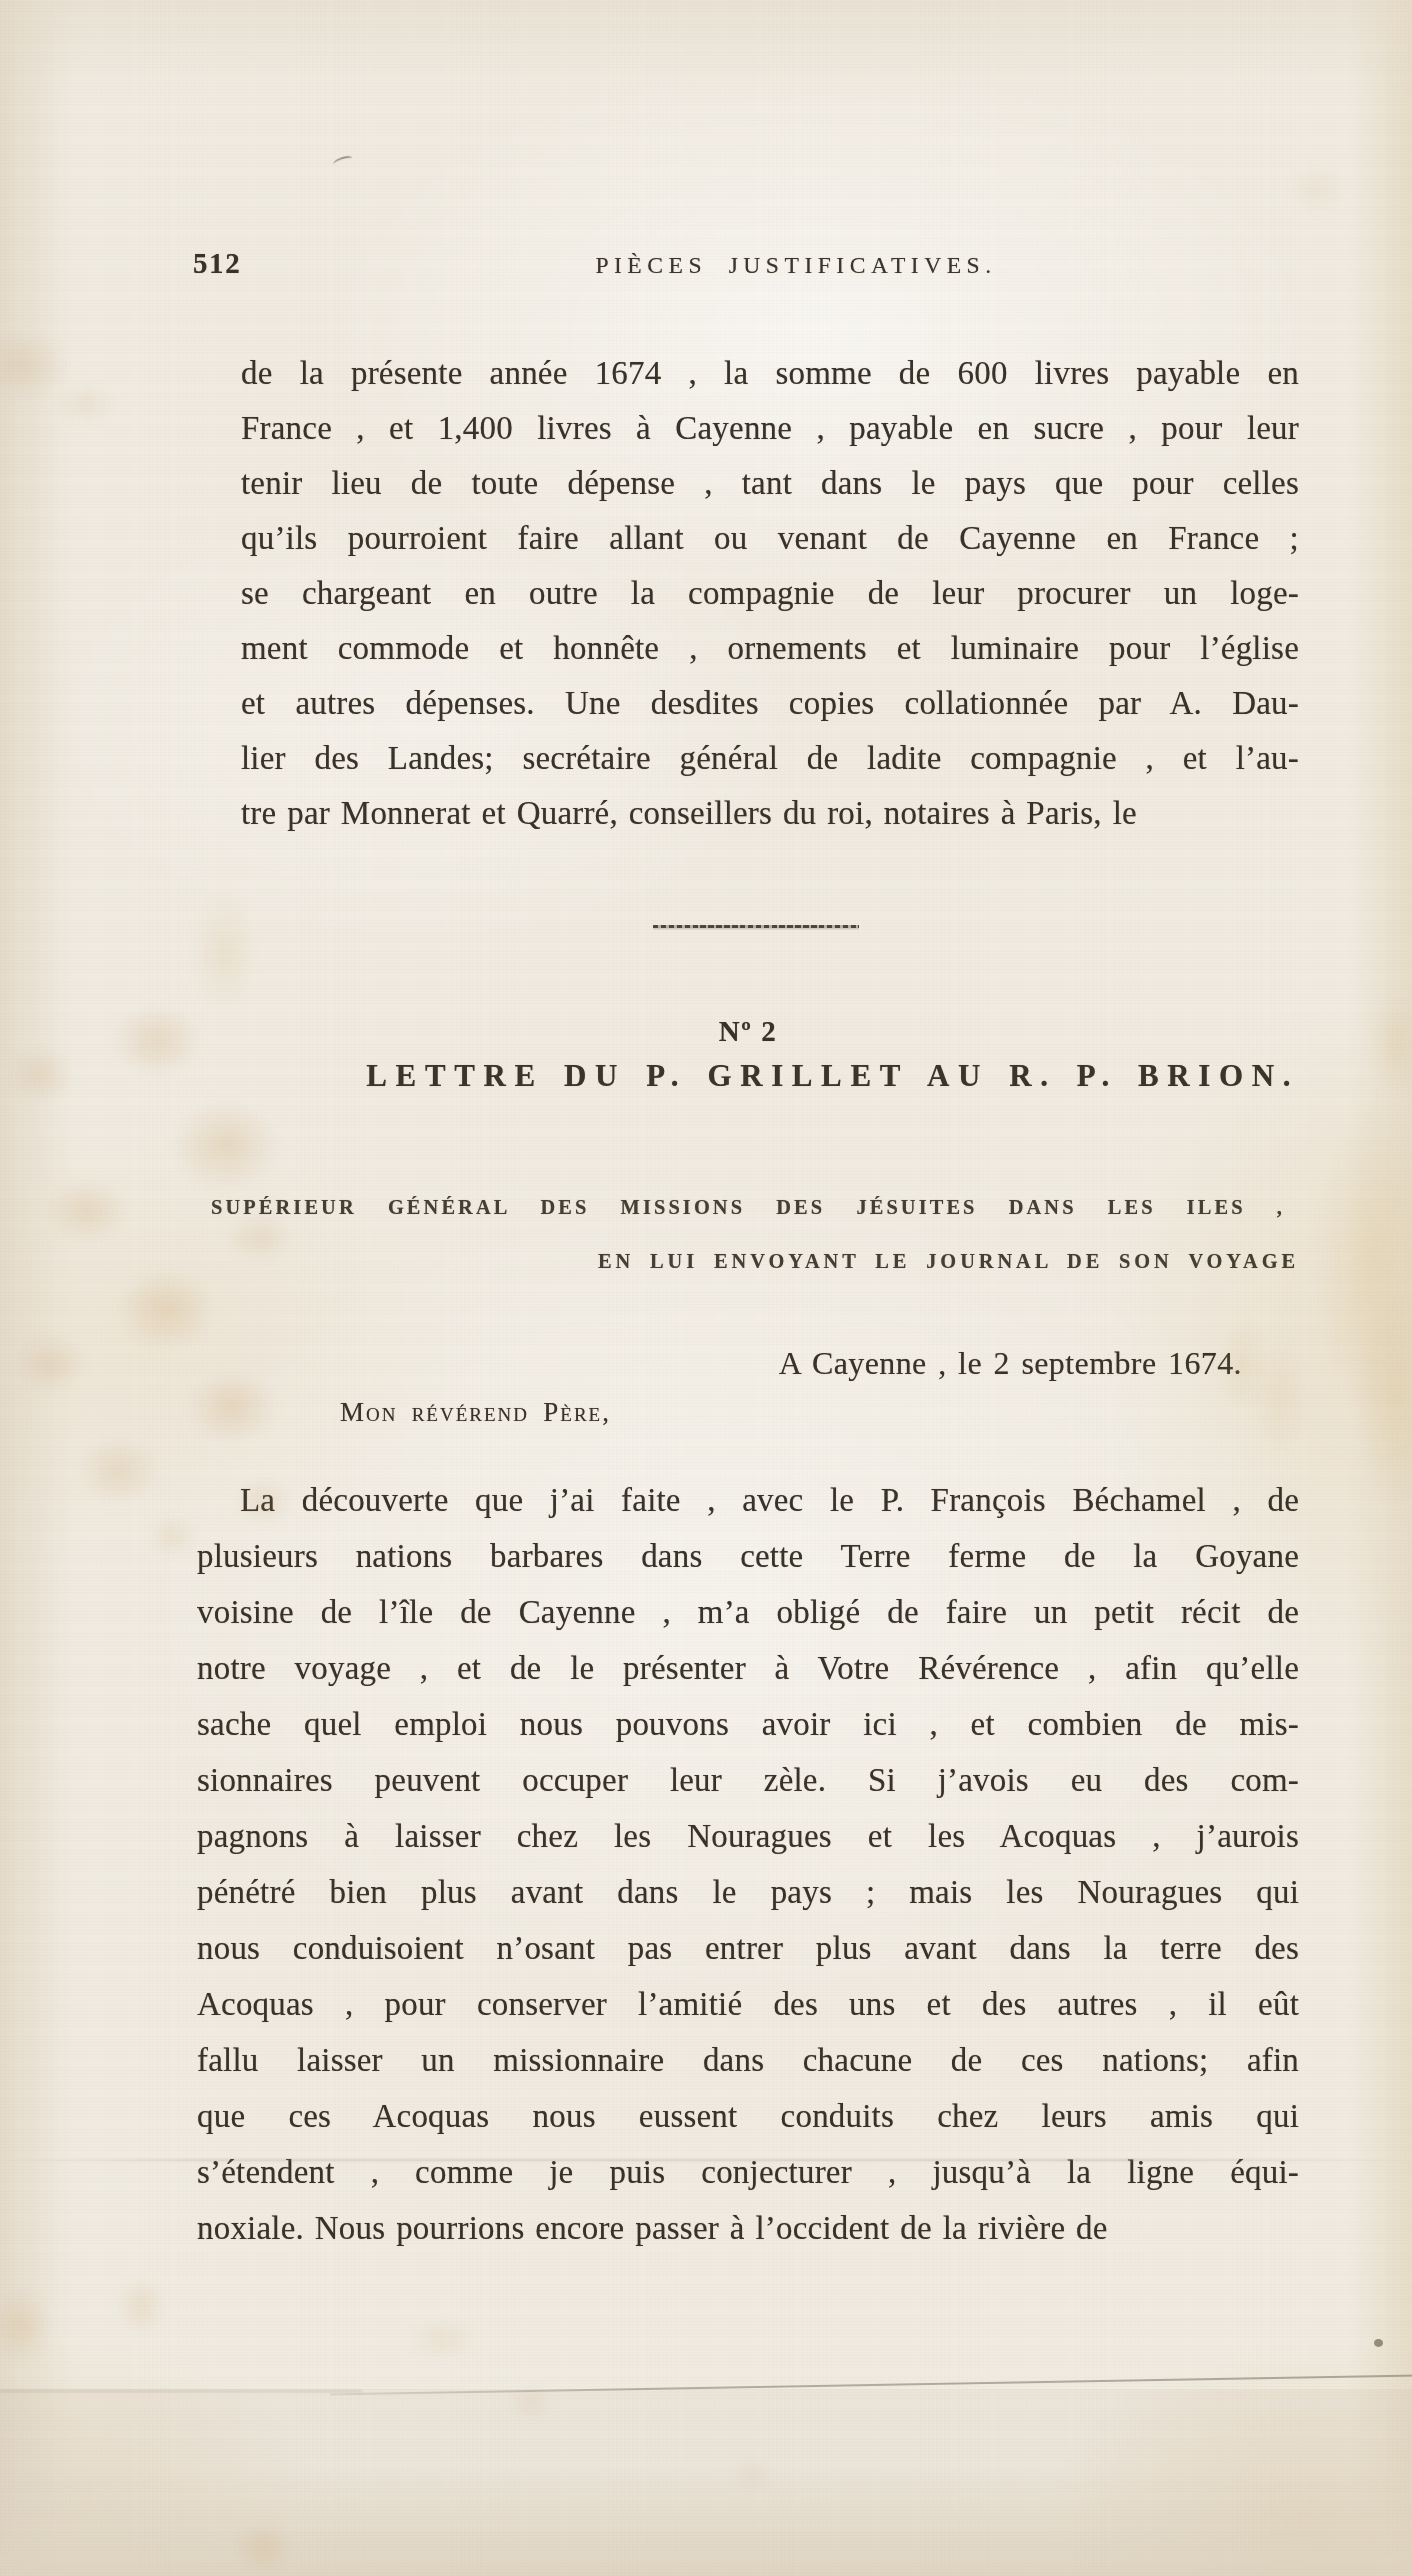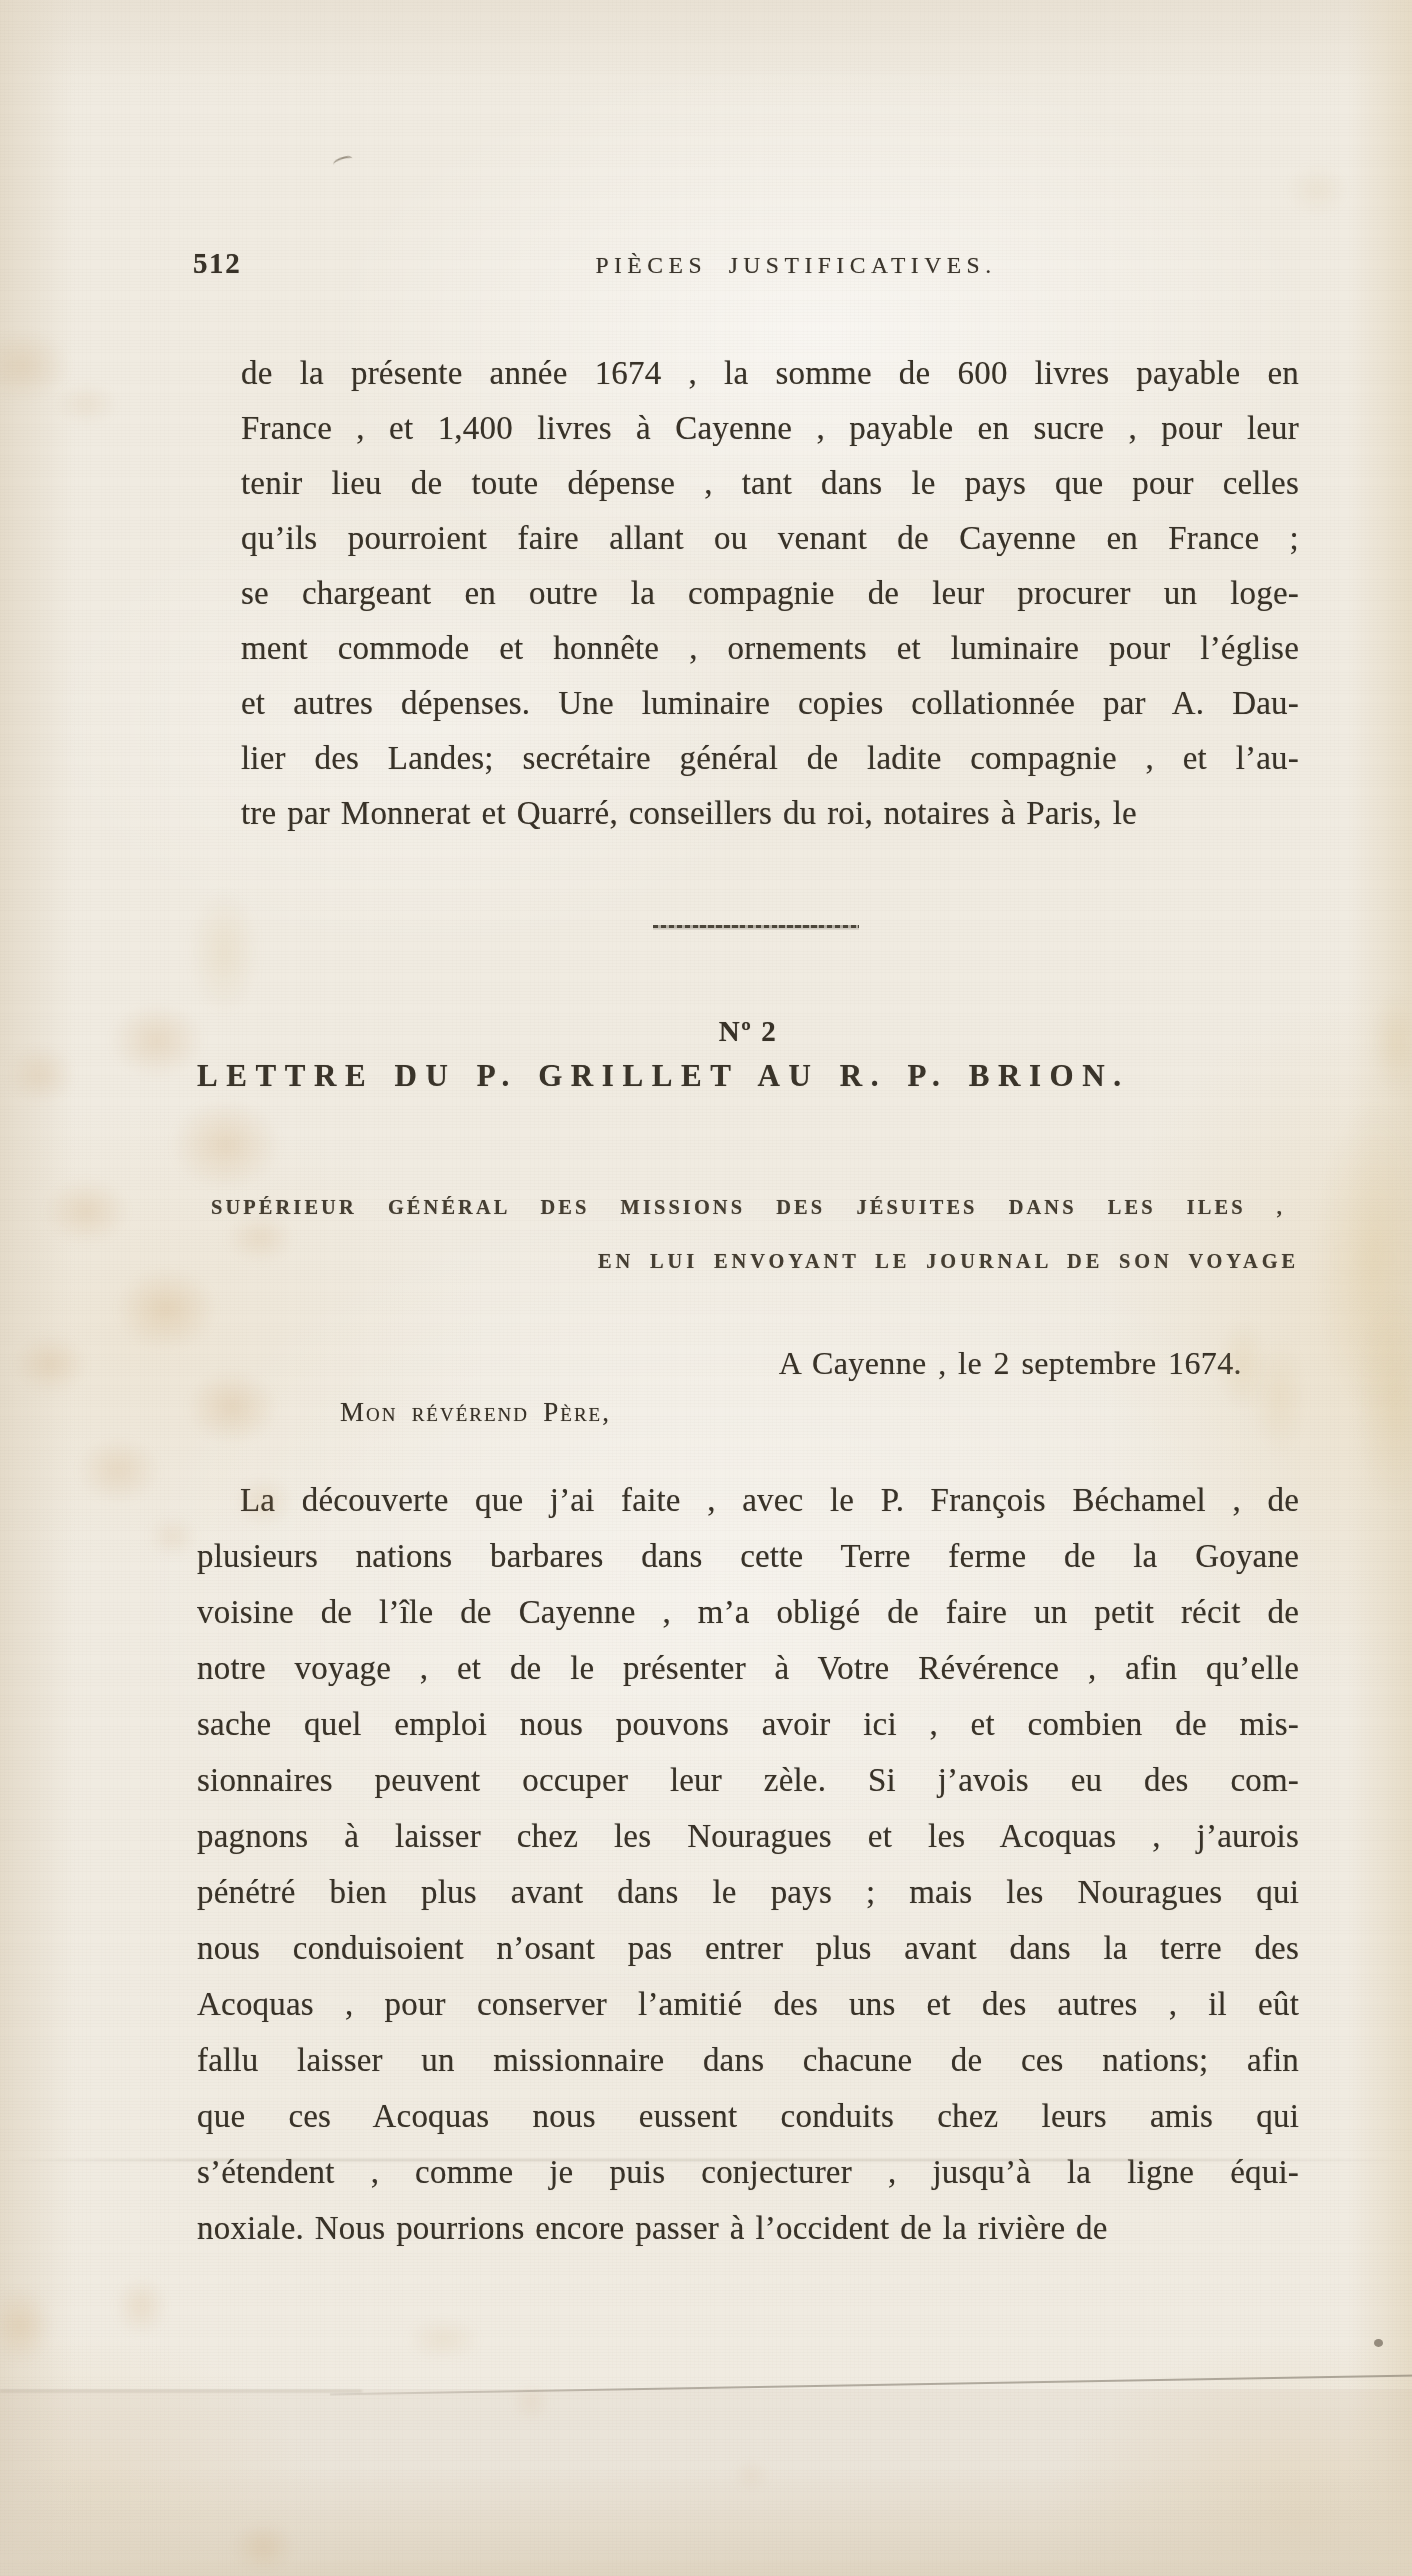--- a/index.html
+++ b/index.html
@@ -56,21 +56,21 @@
     left:653px; top:925px; width:206px; height:3.1px;
     background:repeating-linear-gradient(90deg,#4c463b 0 5.5px, rgba(76,70,59,.35) 5.5px 7.9px);
     box-shadow:0 1.6px 0 rgba(76,70,59,.18);
   }
   .secnum{
     left:197px; width:1102px; top:1015px;
     text-align:center; font-size:29px; font-weight:700; letter-spacing:1.6px;
   }
   .sectitle{
     left:197px; width:1102px; top:1058px;
-    text-align:left; font-size:31px; font-weight:700;
+    text-align:right; font-size:31px; font-weight:700;
     letter-spacing:8.6px; word-spacing:3.9px;
     color:#3a342a;
   }
   .subtitle1{
     left:211px; width:1074px; top:1196px;
     font-size:20.4px; font-weight:700;
     letter-spacing:3.1px; word-spacing:7px;
     text-align:justify; text-align-last:justify;
     white-space:nowrap; overflow:hidden;
     color:#453e32;
@@ -126,21 +126,21 @@
   <div class="abs pagenum ink">512</div>
   <div class="abs runhead ink">PIÈCES JUSTIFICATIVES.</div>
 
   <div class="abs measure para para1 ink">
       <div class="tline">de la présente année 1674 , la somme de 600 livres payable en</div>
       <div class="tline">France , et 1,400 livres à Cayenne , payable en sucre , pour leur</div>
       <div class="tline">tenir lieu de toute dépense , tant dans le pays que pour celles</div>
       <div class="tline">qu’ils pourroient faire allant ou venant de Cayenne en France ;</div>
       <div class="tline">se chargeant en outre la compagnie de leur procurer un loge-</div>
       <div class="tline">ment commode et honnête , ornements et luminaire pour l’église</div>
-      <div class="tline">et autres dépenses. Une luminaire copies collationnée par A. Dau-</div>
+      <div class="tline">et autres dépenses. Une desdites copies collationnée par A. Dau-</div>
       <div class="tline">lier des Landes; secrétaire général de ladite compagnie , et l’au-</div>
       <div class="tline">tre par Monnerat et Quarré, conseillers du roi, notaires à Paris, le</div>
     </div>
 
   <div class="abs divider"></div>
 
   <div class="abs secnum ink">Nº 2</div>
   <div class="abs sectitle ink">LETTRE DU P. GRILLET AU R. P. BRION.</div>
   <div class="abs subtitle1 ink">SUPÉRIEUR GÉNÉRAL DES MISSIONS DES JÉSUITES DANS LES ILES ,</div>
   <div class="abs subtitle2 ink">EN LUI ENVOYANT LE JOURNAL DE SON VOYAGE</div>

